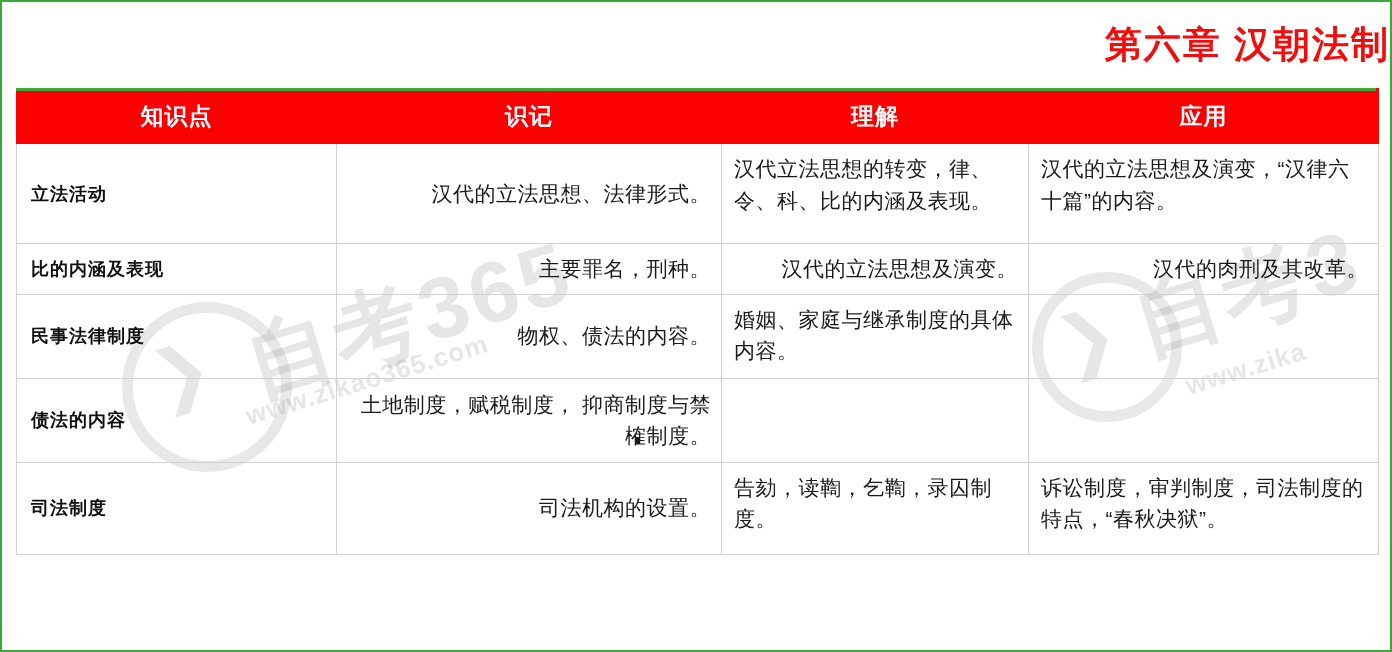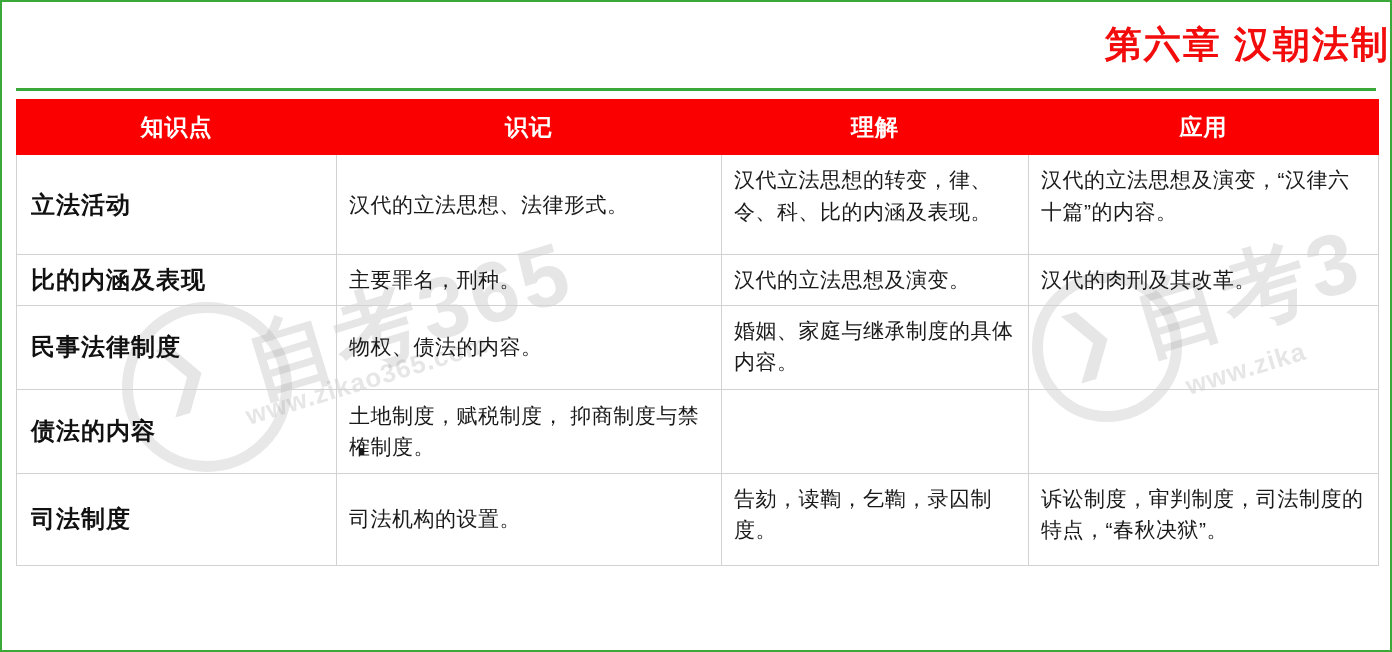--- a/index.html
+++ b/index.html
@@ -74,21 +74,21 @@
     font-size: 37px;
     font-weight: bold;
     color: #f20c0c;
     letter-spacing: 2px;
   }
 
   
   .tbl-wrap {
     position: relative;
     z-index: 10;
-    margin: 11px 14px;
+    margin: 0 14px;
   }
   table.kb {
     width: 1362px;
     border-collapse: collapse;
     table-layout: fixed;
     background: transparent;
   }
   table.kb th, table.kb td {
     border: 1px solid #d2d2d2;
     vertical-align: middle;
@@ -106,34 +106,34 @@
   }
   table.kb thead tr {
     outline: none;
   }
   .col-1 { width: 320px; }
   .col-2 { width: 385px; }
   .col-3 { width: 307px; }
   .col-4 { width: 350px; }
 
   td.topic {
-    font-size: 24px;
+    font-size: 18px;
     font-weight: bold;
     color: #111111;
     padding: 8px 14px;
     letter-spacing: 1px;
   }
   td.cell {
     font-size: 21px;
     color: #1a1a1a;
     padding: 9px 10px 9px 12px;
     line-height: 1.5;
     letter-spacing: 0.5px;
   }
-  td.cell.center-v { vertical-align: middle; }
+  td.cell.center-v { vertical-align: middle; text-align: right; }
   td.cell.top-v { vertical-align: top; }
 
   tr.r-lifa td { height: 100px; }
   tr.r-xingzheng td { height: 50px; }
   tr.r-xingshi td { height: 50px; }
   tr.r-minshi td { height: 84px; }
   tr.r-jingji td { height: 84px; }
   tr.r-sifa td { height: 92px; }
 
   .green-top {

